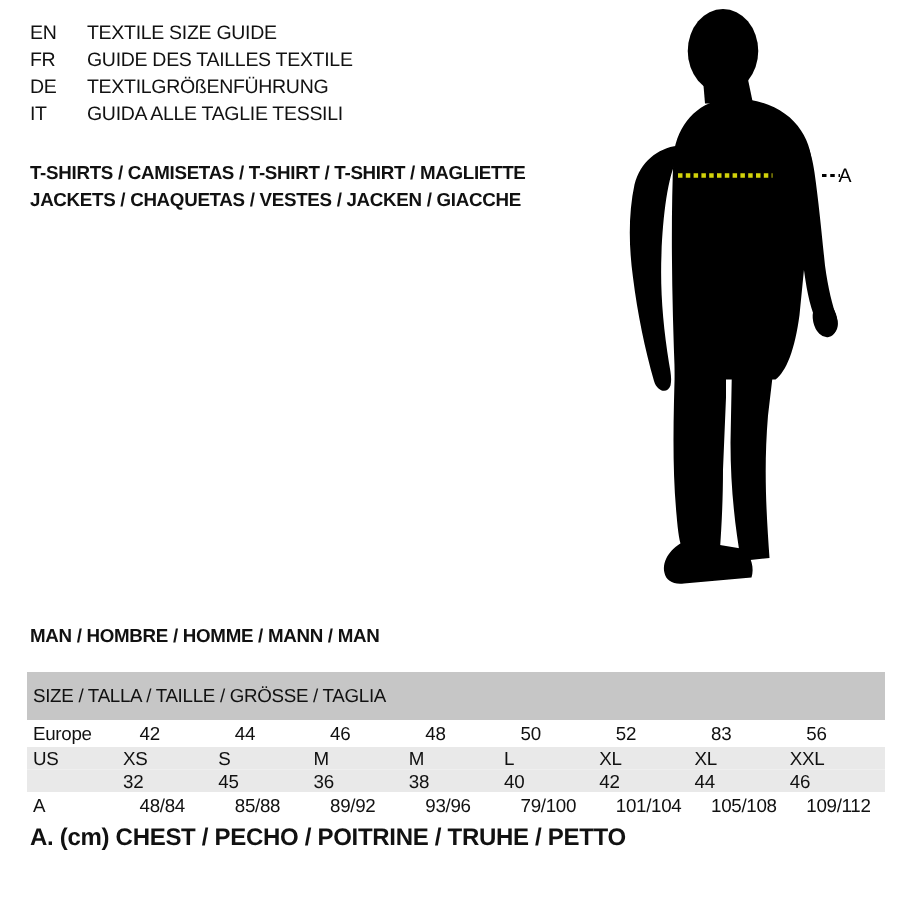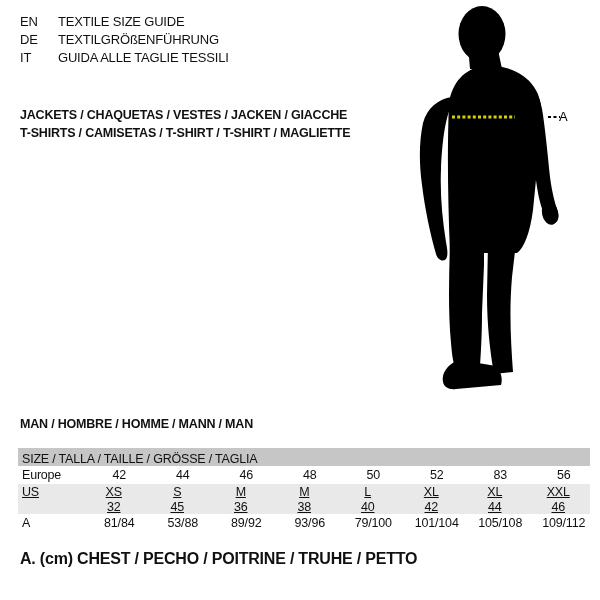--- a/index.html
+++ b/index.html
@@ -16,53 +16,57 @@
   
   .categories{position:absolute;left:20px;top:106px;}
   .category-line{font-size:12.5px;font-weight:bold;line-height:18px;letter-spacing:-0.2px;white-space:nowrap;}
   
   .figure-svg{position:absolute;left:412px;top:5px;width:160px;height:400px;}
   .measure-label{position:absolute;left:559px;top:109px;font-size:13px;font-weight:normal;color:#000;}
   
   .section-title{position:absolute;left:20px;top:417px;font-size:12.5px;font-weight:bold;letter-spacing:-0.2px;white-space:nowrap;}
   
   .size-table{position:absolute;left:18px;top:448px;width:572px;font-size:12.5px;letter-spacing:-0.2px;}
-  .t-header{background:#c6c6c6;height:18px;display:flex;align-items:flex-end;padding-left:4px;box-sizing:border-box;}
+  .t-header{background:#c6c6c6;height:32px;display:flex;align-items:center;padding-left:4px;box-sizing:border-box;}
   .t-row{display:grid;grid-template-columns:64px repeat(8,1fr);align-items:center;}
   .t-row.h17{height:18px;gap:11px;}
   .t-row.h15{height:15px;}
-  .t-row.stripe{background:#e9e9e9;text-decoration:underline;}
+  .t-row.stripe{background:#e9e9e9;}
   .t-label{padding-left:4px;text-align:left;}
-  .t-cell{text-align:center;}
+  .t-cell{}
   
   .footnote{position:absolute;left:20px;top:550px;font-size:16px;font-weight:bold;letter-spacing:-0.2px;white-space:nowrap;}
 </style>
 </head>
 <body>
 
 <div id="canvas">
 
   <div class="lang-list">
     <div class="lang-row">
       <span class="lang-code">EN</span>
       <span class="lang-label">TEXTILE SIZE GUIDE</span>
     </div>
     <div class="lang-row">
+      <span class="lang-code">FR</span>
+      <span class="lang-label">GUIDE DES TAILLES TEXTILE</span>
+    </div>
+    <div class="lang-row">
       <span class="lang-code">DE</span>
       <span class="lang-label">TEXTILGRÖßENFÜHRUNG</span>
     </div>
     <div class="lang-row">
       <span class="lang-code">IT</span>
       <span class="lang-label">GUIDA ALLE TAGLIE TESSILI</span>
     </div>
   </div>
 
   <div class="categories">
+    <div class="category-line">T-SHIRTS / CAMISETAS / T-SHIRT / T-SHIRT / MAGLIETTE</div>
     <div class="category-line">JACKETS / CHAQUETAS / VESTES / JACKEN / GIACCHE</div>
-    <div class="category-line">T-SHIRTS / CAMISETAS / T-SHIRT / T-SHIRT / MAGLIETTE</div>
   </div>
 
   <svg class="figure-svg" viewBox="0 0 160 400" xmlns="http://www.w3.org/2000/svg">
     <g fill="#000000">
 
       <ellipse cx="70" cy="29" rx="23.5" ry="28"></ellipse>
 
       <path d="M56,40 L85,40 L90,64 L58,64 Z"></path>
 
       <path d="M37,98 C40,78 52,64 71,61 C94,59 113,68 122,82 C129,92 131,106 129,124 L121,205 C118,228 112,243 105,248 L38,248 C36,196 35,146 37,98 Z"></path>
@@ -122,22 +126,22 @@
       <span class="t-cell">36</span>
       <span class="t-cell">38</span>
       <span class="t-cell">40</span>
       <span class="t-cell">42</span>
       <span class="t-cell">44</span>
       <span class="t-cell">46</span>
     </div>
 
     <div class="t-row h17">
       <span class="t-label">A</span>
-      <span class="t-cell">81/84</span>
-      <span class="t-cell">53/88</span>
+      <span class="t-cell">48/84</span>
+      <span class="t-cell">85/88</span>
       <span class="t-cell">89/92</span>
       <span class="t-cell">93/96</span>
       <span class="t-cell">79/100</span>
       <span class="t-cell">101/104</span>
       <span class="t-cell">105/108</span>
       <span class="t-cell">109/112</span>
     </div>
   </div>
 
   <div class="footnote">A. (cm) CHEST / PECHO / POITRINE / TRUHE / PETTO</div>

